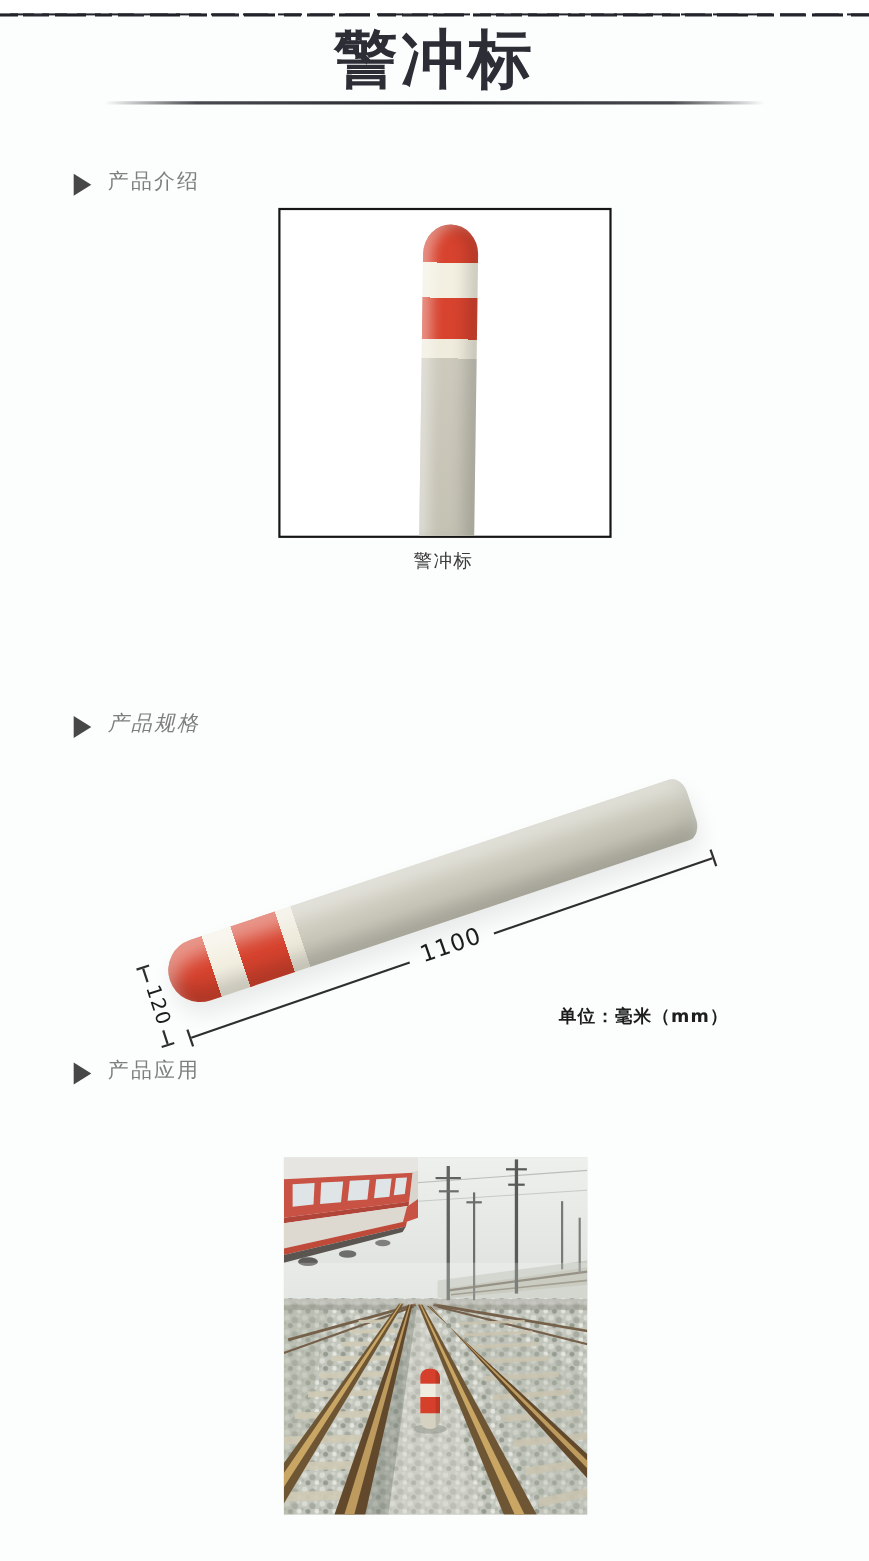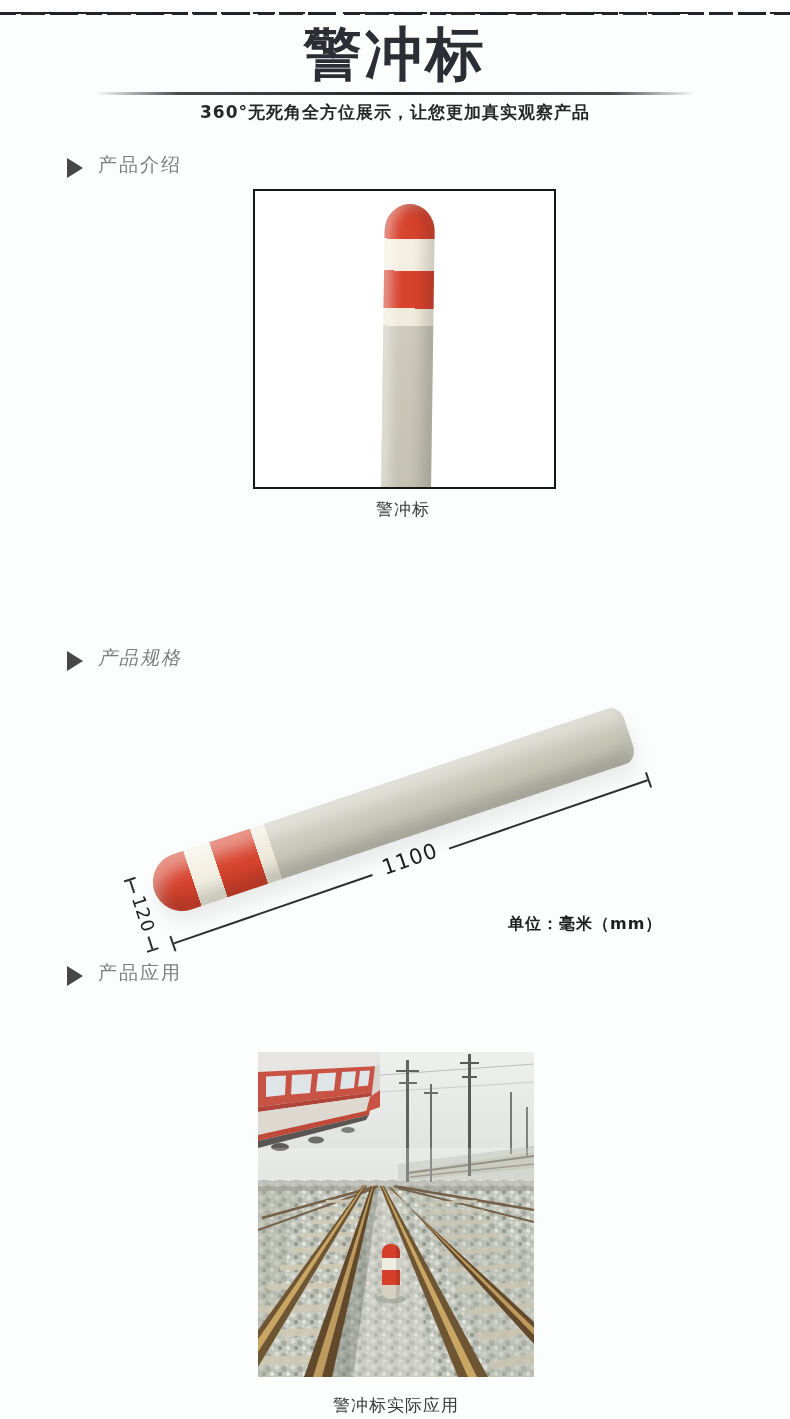--- a/index.html
+++ b/index.html
@@ -61,21 +61,20 @@
 </style>
 </head>
 <body>
 
 <div id="page">
 
   <div class="torn-edge"></div>
 
   <div class="page-title">警冲标</div>
   <div class="title-divider"></div>
-  <div class="page-subtitle">360°无死角全方位展示，让您更加真实观察产品</div>
 
   <div class="section-header sec-intro">
     <span class="tri"></span>
     <span class="section-label">产品介绍</span>
   </div>
 
   <div class="photo-frame">
     <div class="post-vertical"></div>
   </div>
   <div class="intro-caption">警冲标</div>
@@ -238,15 +237,14 @@
         <g clip-path="url(#postClip)">
           <rect x="124" y="192" width="18" height="14" fill="#d6402b"></rect>
           <rect x="124" y="206" width="18" height="12" fill="#efece0"></rect>
           <rect x="124" y="218" width="18" height="15" fill="#d6402b"></rect>
           <rect x="124" y="233" width="18" height="14" fill="#d6d2c2"></rect>
           <rect x="138" y="192" width="4" height="55" fill="#000000" opacity=".12"></rect>
         </g>
       </g>
     </svg>
   </div>
-  <div class="app-caption">警冲标实际应用</div>
 
 </div>
 
 </body></html>

